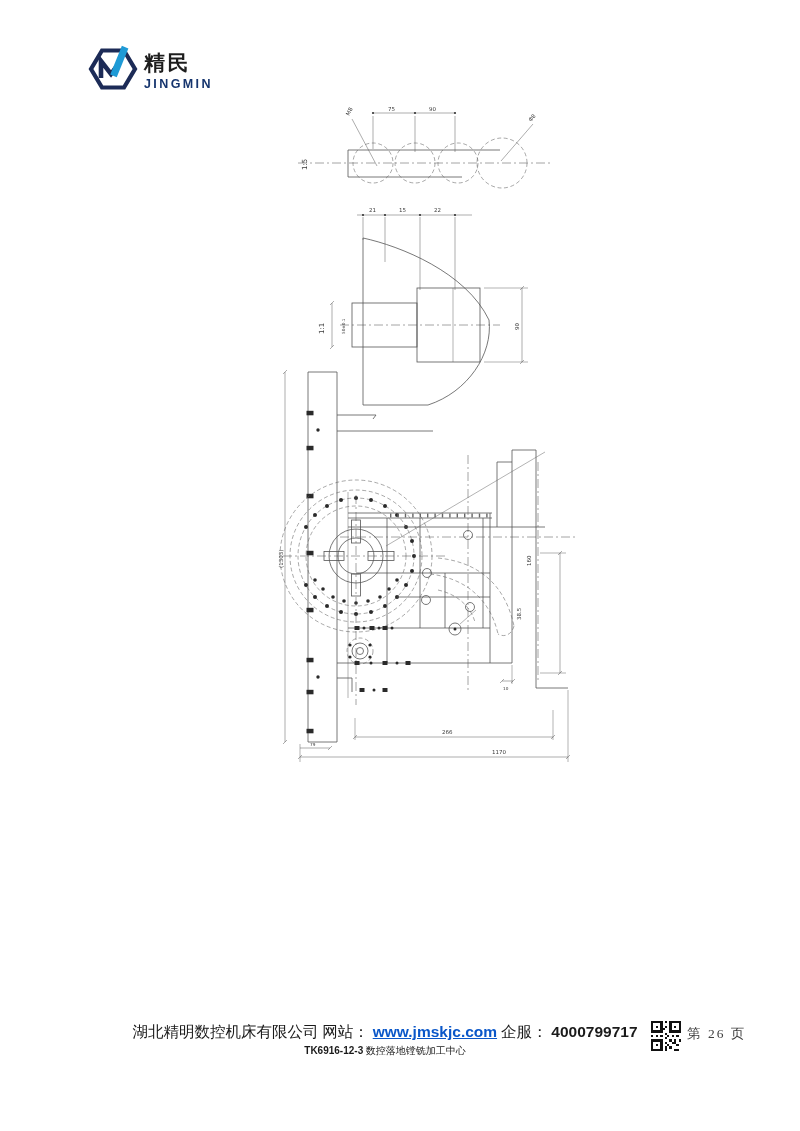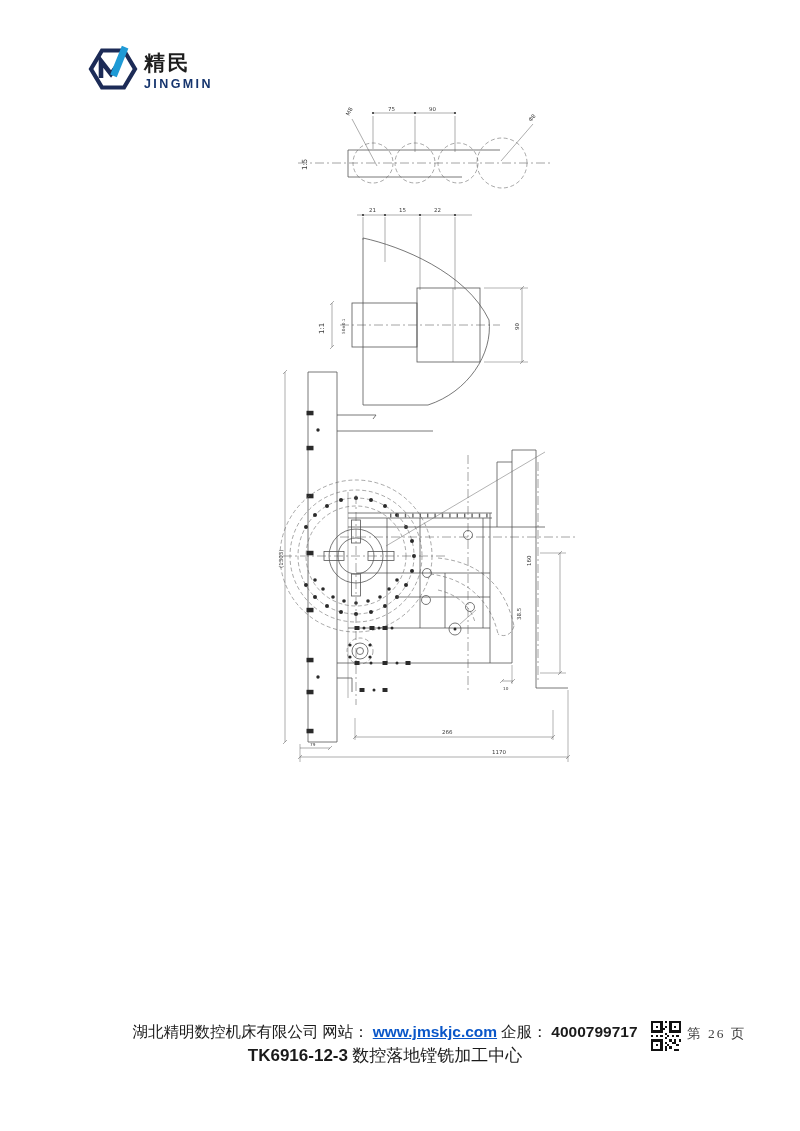--- a/index.html
+++ b/index.html
@@ -18,21 +18,21 @@
   #drawing .bolt{fill:#2a2a2a;stroke:none;}
   #drawing text{fill:#3a3a3a;font-family:"DejaVu Sans",sans-serif;font-size:5.5px;}
   #drawing text.sc{font-size:7px;}
   #drawing text.tiny{font-size:4.2px;}
   
   .footer-l1{left:120px;top:1022px;width:530px;text-align:center;
      font-family:"Liberation Serif","DejaVu Serif",serif;font-size:15.5px;color:#1a1a1a;white-space:nowrap;}
   .footer-l1 .num, .footer-l2 .num{font-family:"Liberation Sans",sans-serif;font-weight:600;}
   .footer-l1 a{color:#0a57c9;text-decoration:underline;font-family:"Liberation Sans",sans-serif;font-weight:600;}
   .footer-l2{left:120px;top:1044px;width:530px;text-align:center;
-     font-family:"Liberation Serif","DejaVu Serif",serif;font-size:17px;color:#1a1a1a;white-space:nowrap;}
+     font-family:"Liberation Serif","DejaVu Serif",serif;font-size:10px;color:#1a1a1a;white-space:nowrap;}
   #qr{left:651px;top:1021px;width:30px;height:30px;}
   .page-num{left:687px;top:1025px;font-family:"Liberation Serif","DejaVu Serif",serif;
      font-size:13.5px;color:#404040;letter-spacing:2px;white-space:nowrap;}
 </style>
 </head>
 <body>
 
 <svg id="logo" class="abs" viewBox="0 0 190 56">
   <g>
     <polygon points="16,8.5 38,8.5 49,27 38,45.5 16,45.5 5,27" fill="none" stroke="#1c2b57" stroke-width="4.2" stroke-linejoin="miter"></polygon>

